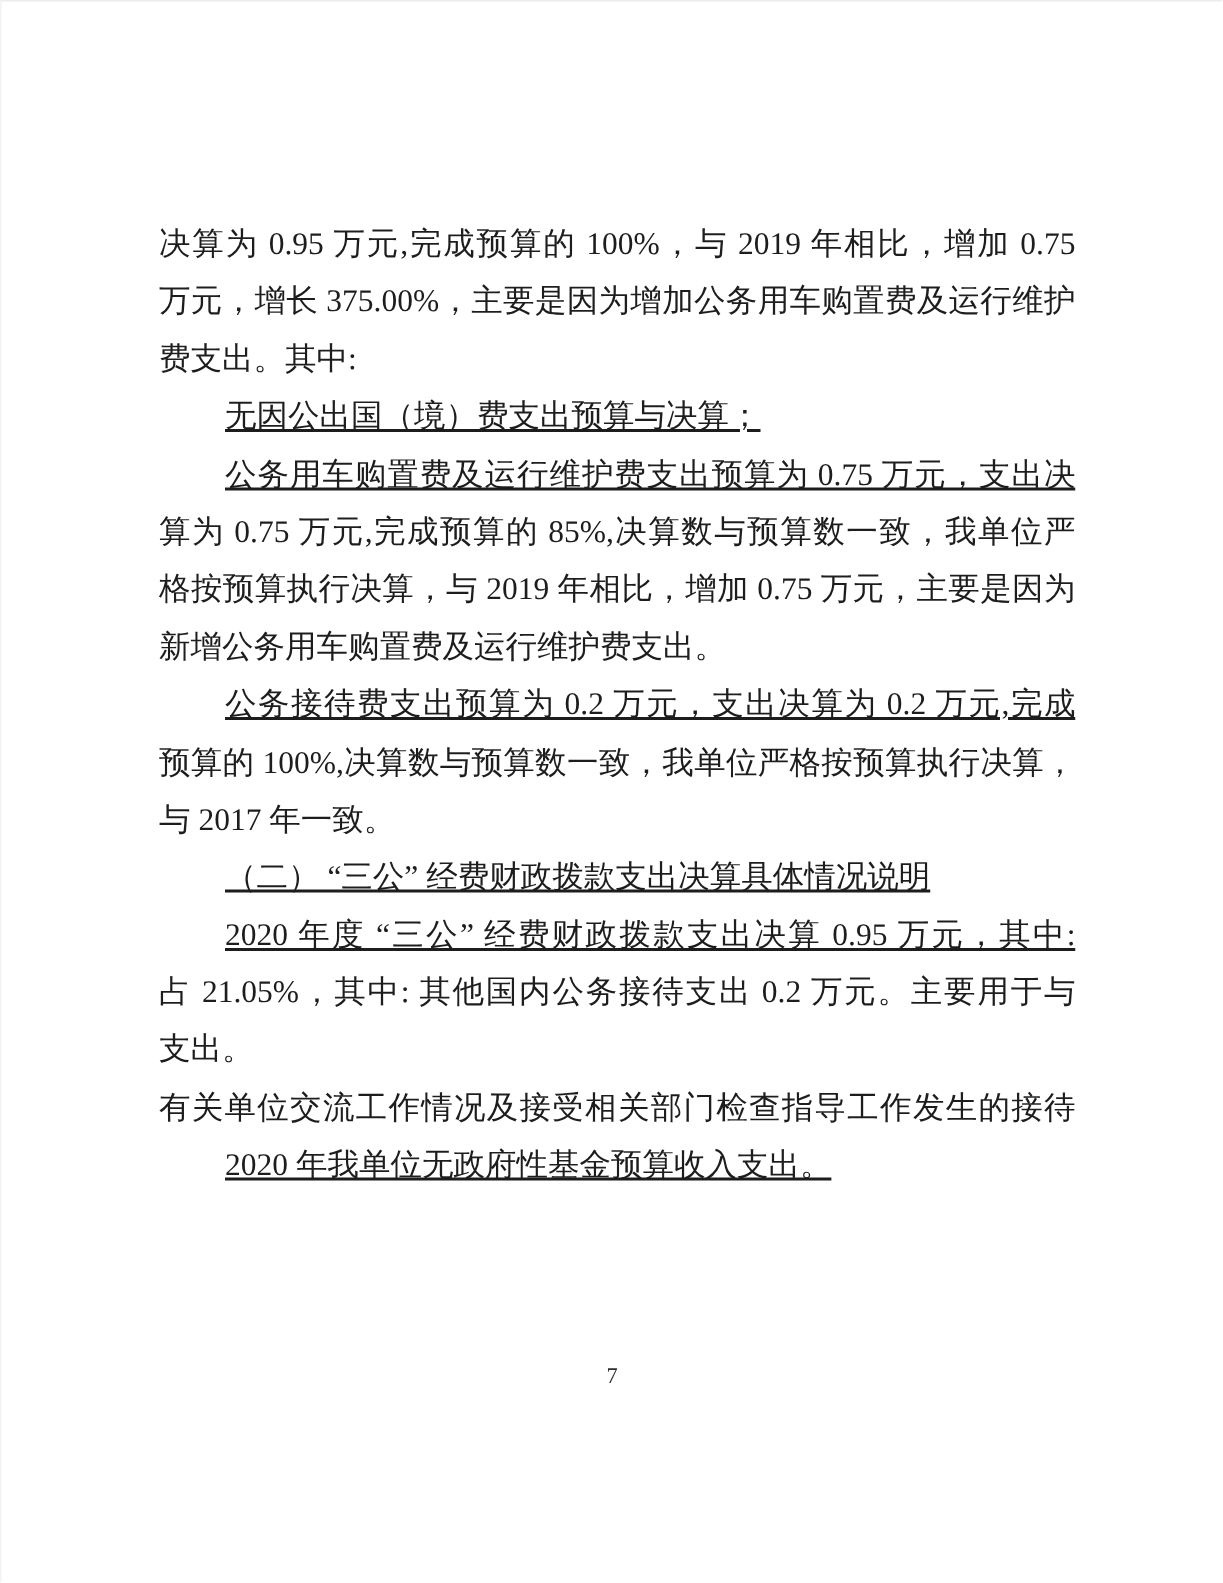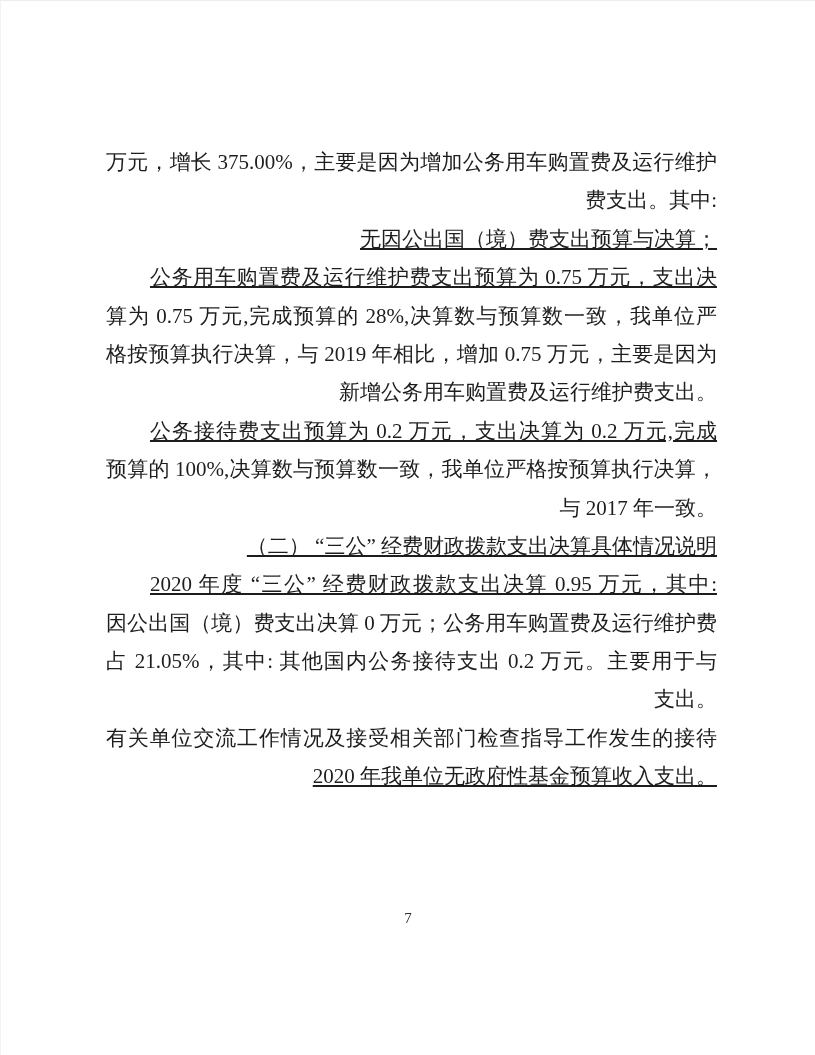--- a/index.html
+++ b/index.html
@@ -22,21 +22,21 @@
     position: absolute;
     left: 105px;
     top: 142px;
     width: 611px;
   }
   .line {
     font-size: 21px;
     line-height: 38.4px;
     height: 38.4px;
     color: #1d1d1d;
-    text-align: right;
+    text-align: left;
     overflow: hidden;
   }
   .line.justify {
     text-align: justify;
     text-align-last: justify;
     -moz-text-align-last: justify;
   }
   .line.indent {
     text-indent: 44px;
     text-decoration: underline;
@@ -57,32 +57,32 @@
     color: #2e2e2e;
     font-family: "Liberation Serif", "DejaVu Serif", serif;
   }
 </style>
 </head>
 <body>
 
 <div class="page">
   <div class="content">
 
+  <div class="line justify">决算为 0.95 万元,完成预算的 100%，与 2019 年相比，增加 0.75</div>
       <div class="line justify">万元，增长 375.00%，主要是因为增加公务用车购置费及运行维护</div>
       <div class="line">费支出。其中:</div>
       <div class="line indent">无因公出国（境）费支出预算与决算；</div>
       <div class="line indent justify">公务用车购置费及运行维护费支出预算为 0.75 万元，支出决</div>
-      <div class="line justify">算为 0.75 万元,完成预算的 28%,决算数与预算数一致，我单位严</div>
+      <div class="line justify">算为 0.75 万元,完成预算的 85%,决算数与预算数一致，我单位严</div>
       <div class="line justify">格按预算执行决算，与 2019 年相比，增加 0.75 万元，主要是因为</div>
       <div class="line">新增公务用车购置费及运行维护费支出。</div>
       <div class="line indent justify">公务接待费支出预算为 0.2 万元，支出决算为 0.2 万元,完成</div>
       <div class="line justify">预算的 100%,决算数与预算数一致，我单位严格按预算执行决算，</div>
       <div class="line">与 2017 年一致。</div>
       <div class="line indent">（二） “三公” 经费财政拨款支出决算具体情况说明</div>
       <div class="line indent justify">2020 年度 “三公” 经费财政拨款支出决算 0.95 万元，其中:</div>
-      <div class="line justify">因公出国（境）费支出决算 0 万元；公务用车购置费及运行维护费</div>
       <div class="line justify">占 21.05%，其中: 其他国内公务接待支出 0.2 万元。主要用于与</div>
       <div class="line">支出。</div>
       <div class="line justify">有关单位交流工作情况及接受相关部门检查指导工作发生的接待</div>
       <div class="line indent">2020 年我单位无政府性基金预算收入支出。</div>
     </div>
   <div class="page-number">7</div>
 </div>
 
 </body></html>

